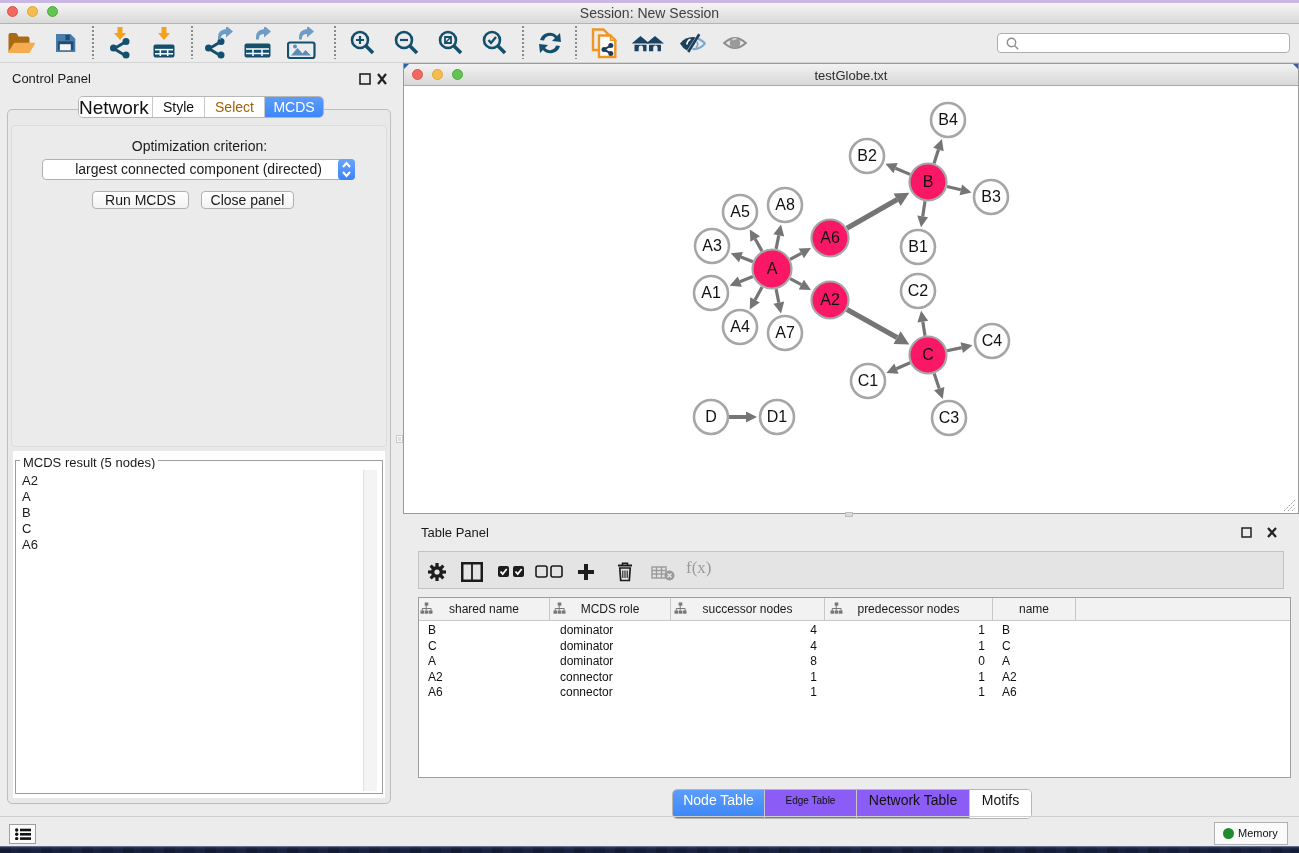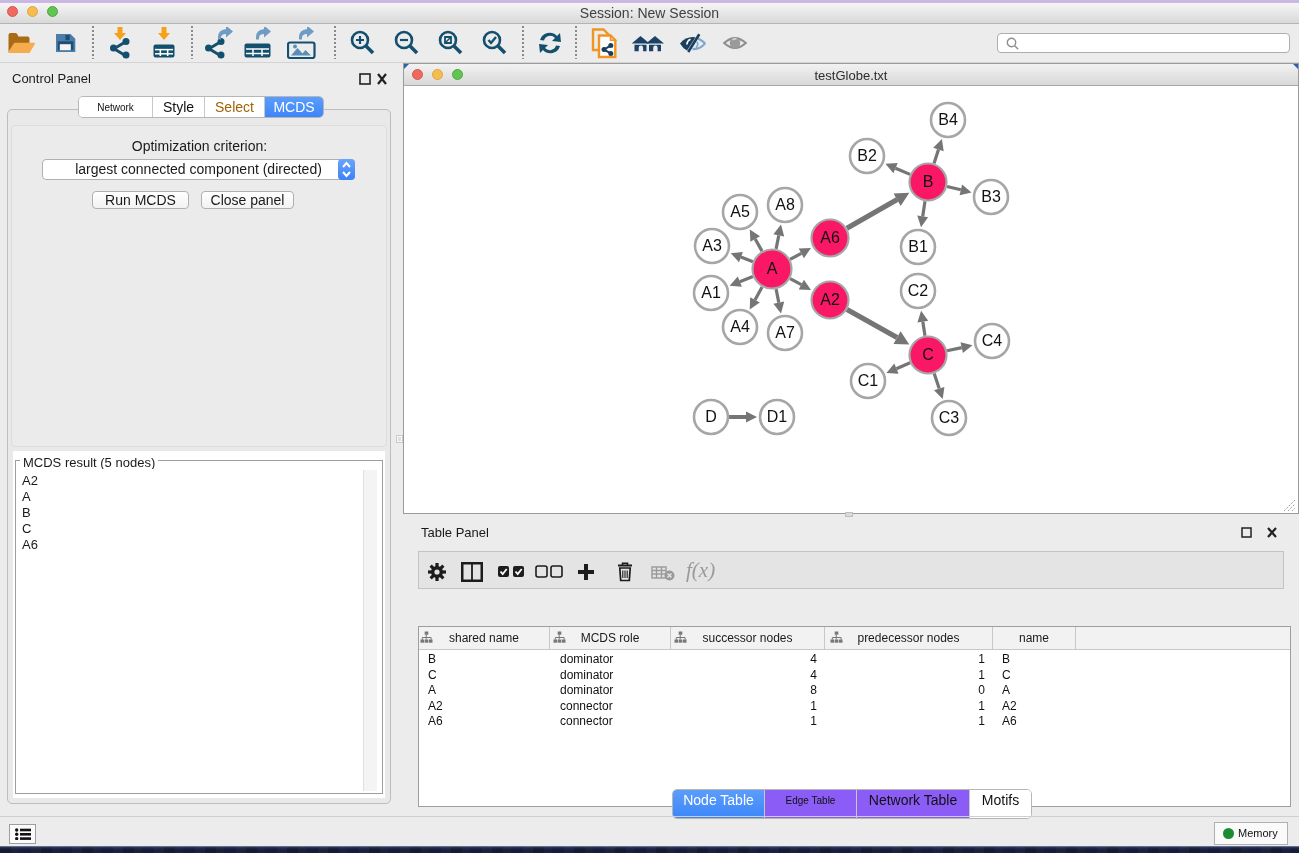--- a/index.html
+++ b/index.html
@@ -184,21 +184,21 @@
   </div>
 <div class="abs" style="left:0;top:62px;width:1299px;height:1px;background:#d4d4d4"></div>
 <div class="abs" style="left:12px;top:71px;font-size:13px;color:#1a1a1a">Control Panel</div>
 <svg class="abs" width="30" height="12" style="left:359px;top:73px">
     <rect x="1" y="1" width="10" height="10" fill="none" stroke="#222" stroke-width="1.6"></rect>
 <path d="M19 1 l8 10 M27 1 l-8 10" stroke="#222" stroke-width="2.2"></path>
   </svg>
 <div class="abs" style="left:7px;top:109px;width:384px;height:695px;background:#e9e9e9;border:1px solid #bdbdbd;border-radius:5px"></div>
 <div class="abs" style="left:11px;top:125px;width:376px;height:322px;background:#ebebeb;border:1px solid #dcdcdc;border-radius:4px"></div>
 <div class="abs" style="left:78px;top:96px;height:22px;border-radius:5px;overflow:hidden;border:1px solid #b6b6b6;display:flex;background:#fff">
-<div style="width:73px;background:#fff;color:#111;font-size:10px;text-align:center;line-height:21px">Network</div>
+<div style="width:73px;background:#fff;color:#111;font-size:19px;text-align:left;line-height:21px">Network</div>
 <div style="width:52px;border-left:1px solid #c8c8c8;background:#fff;color:#111;font-size:14px;text-align:center;line-height:21px">Style</div>
 <div style="width:60px;border-left:1px solid #c8c8c8;background:#fff;color:#a16207;font-size:14px;text-align:center;line-height:21px">Select</div>
 <div style="width:59px;border-left:1px solid #c8c8c8;background:linear-gradient(#5c9dfc,#3c86f8);color:#fff;font-size:14px;text-align:center;line-height:21px">MCDS</div>
 </div>
 <div class="abs" style="left:0;top:138px;width:399px;text-align:center;font-size:14px;color:#1a1a1a">Optimization criterion:</div>
 <div class="abs" style="left:42px;top:159px;width:313px;height:21px;background:#fff;border:1px solid #b0b0b0;border-radius:4px;font-size:14px;color:#1a1a1a;line-height:19px;text-align:center">largest connected component (directed)
 <div class="abs" style="right:-1px;top:-1px;width:17px;height:21px;border-radius:4px;background:linear-gradient(#6aa5fc,#3c82f7)">
 <svg width="17" height="21">
         <path d="M5 8 l3.5 -4 3.5 4 M5 13 l3.5 4 3.5 -4" fill="none" stroke="#fff" stroke-width="2"></path>
       </svg>
@@ -376,22 +376,22 @@
         <rect x="1" y="2" width="14" height="11"></rect>
 <line x1="1" y1="5.5" x2="15" y2="5.5"></line>
         <line x1="1" y1="9" x2="15" y2="9"></line>
         <line x1="5.5" y1="2" x2="5.5" y2="13"></line>
         <line x1="10.5" y1="2" x2="10.5" y2="13"></line>
       </g>
 <circle cx="18.5" cy="10.5" r="5" fill="#9a9a9a"></circle>
       <path d="M16.5 8.5 l4 4 M20.5 8.5 l-4 4" stroke="#e4e4e4" stroke-width="1.4"></path>
     </svg>
   </div>
-<div class="ticon" style="left:686px;top:558px;font-family:'Liberation Serif',serif;font-style:italic;font-size:21px;color:#9a9a9a">f(x)</div>
-<div class="abs" style="left:418px;top:626px;width:873px;height:181px;background:#fff;border:1px solid #9e9e9e">
+<div class="ticon" style="left:686px;top:558px;font-family:'Liberation Serif',serif;font-size:17px;color:#9a9a9a">f(x)</div>
+<div class="abs" style="left:418px;top:597px;width:873px;height:181px;background:#fff;border:1px solid #9e9e9e">
 <div style="position:relative;height:23px;background:#f2f2f2;border-bottom:1px solid #c8c8c8;font-size:12px;color:#1a1a1a">
 <div style="position:absolute;left:0px;top:0;width:131px;height:23px;border-right:1px solid #c8c8c8;text-align:center;line-height:23px"><span style="position:absolute;left:1px;top:4px">
           <svg width="13" height="13" viewBox="0 0 13 13" style="display:block">
             <g fill="#777">
 <rect x="4.7" y="0.5" width="3.6" height="3.2"></rect>
               <rect x="0.5" y="8.5" width="3.6" height="3.2"></rect>
               <rect x="4.7" y="8.5" width="3.6" height="3.2"></rect>
               <rect x="8.9" y="8.5" width="3.6" height="3.2"></rect>
 <path d="M6.2 3.5 v2.5 M2.3 8.7 V6.5 h8.8 v2.2 M6.2 6 v2.5" stroke="#777" stroke-width="1" fill="none"></path>
             </g>

